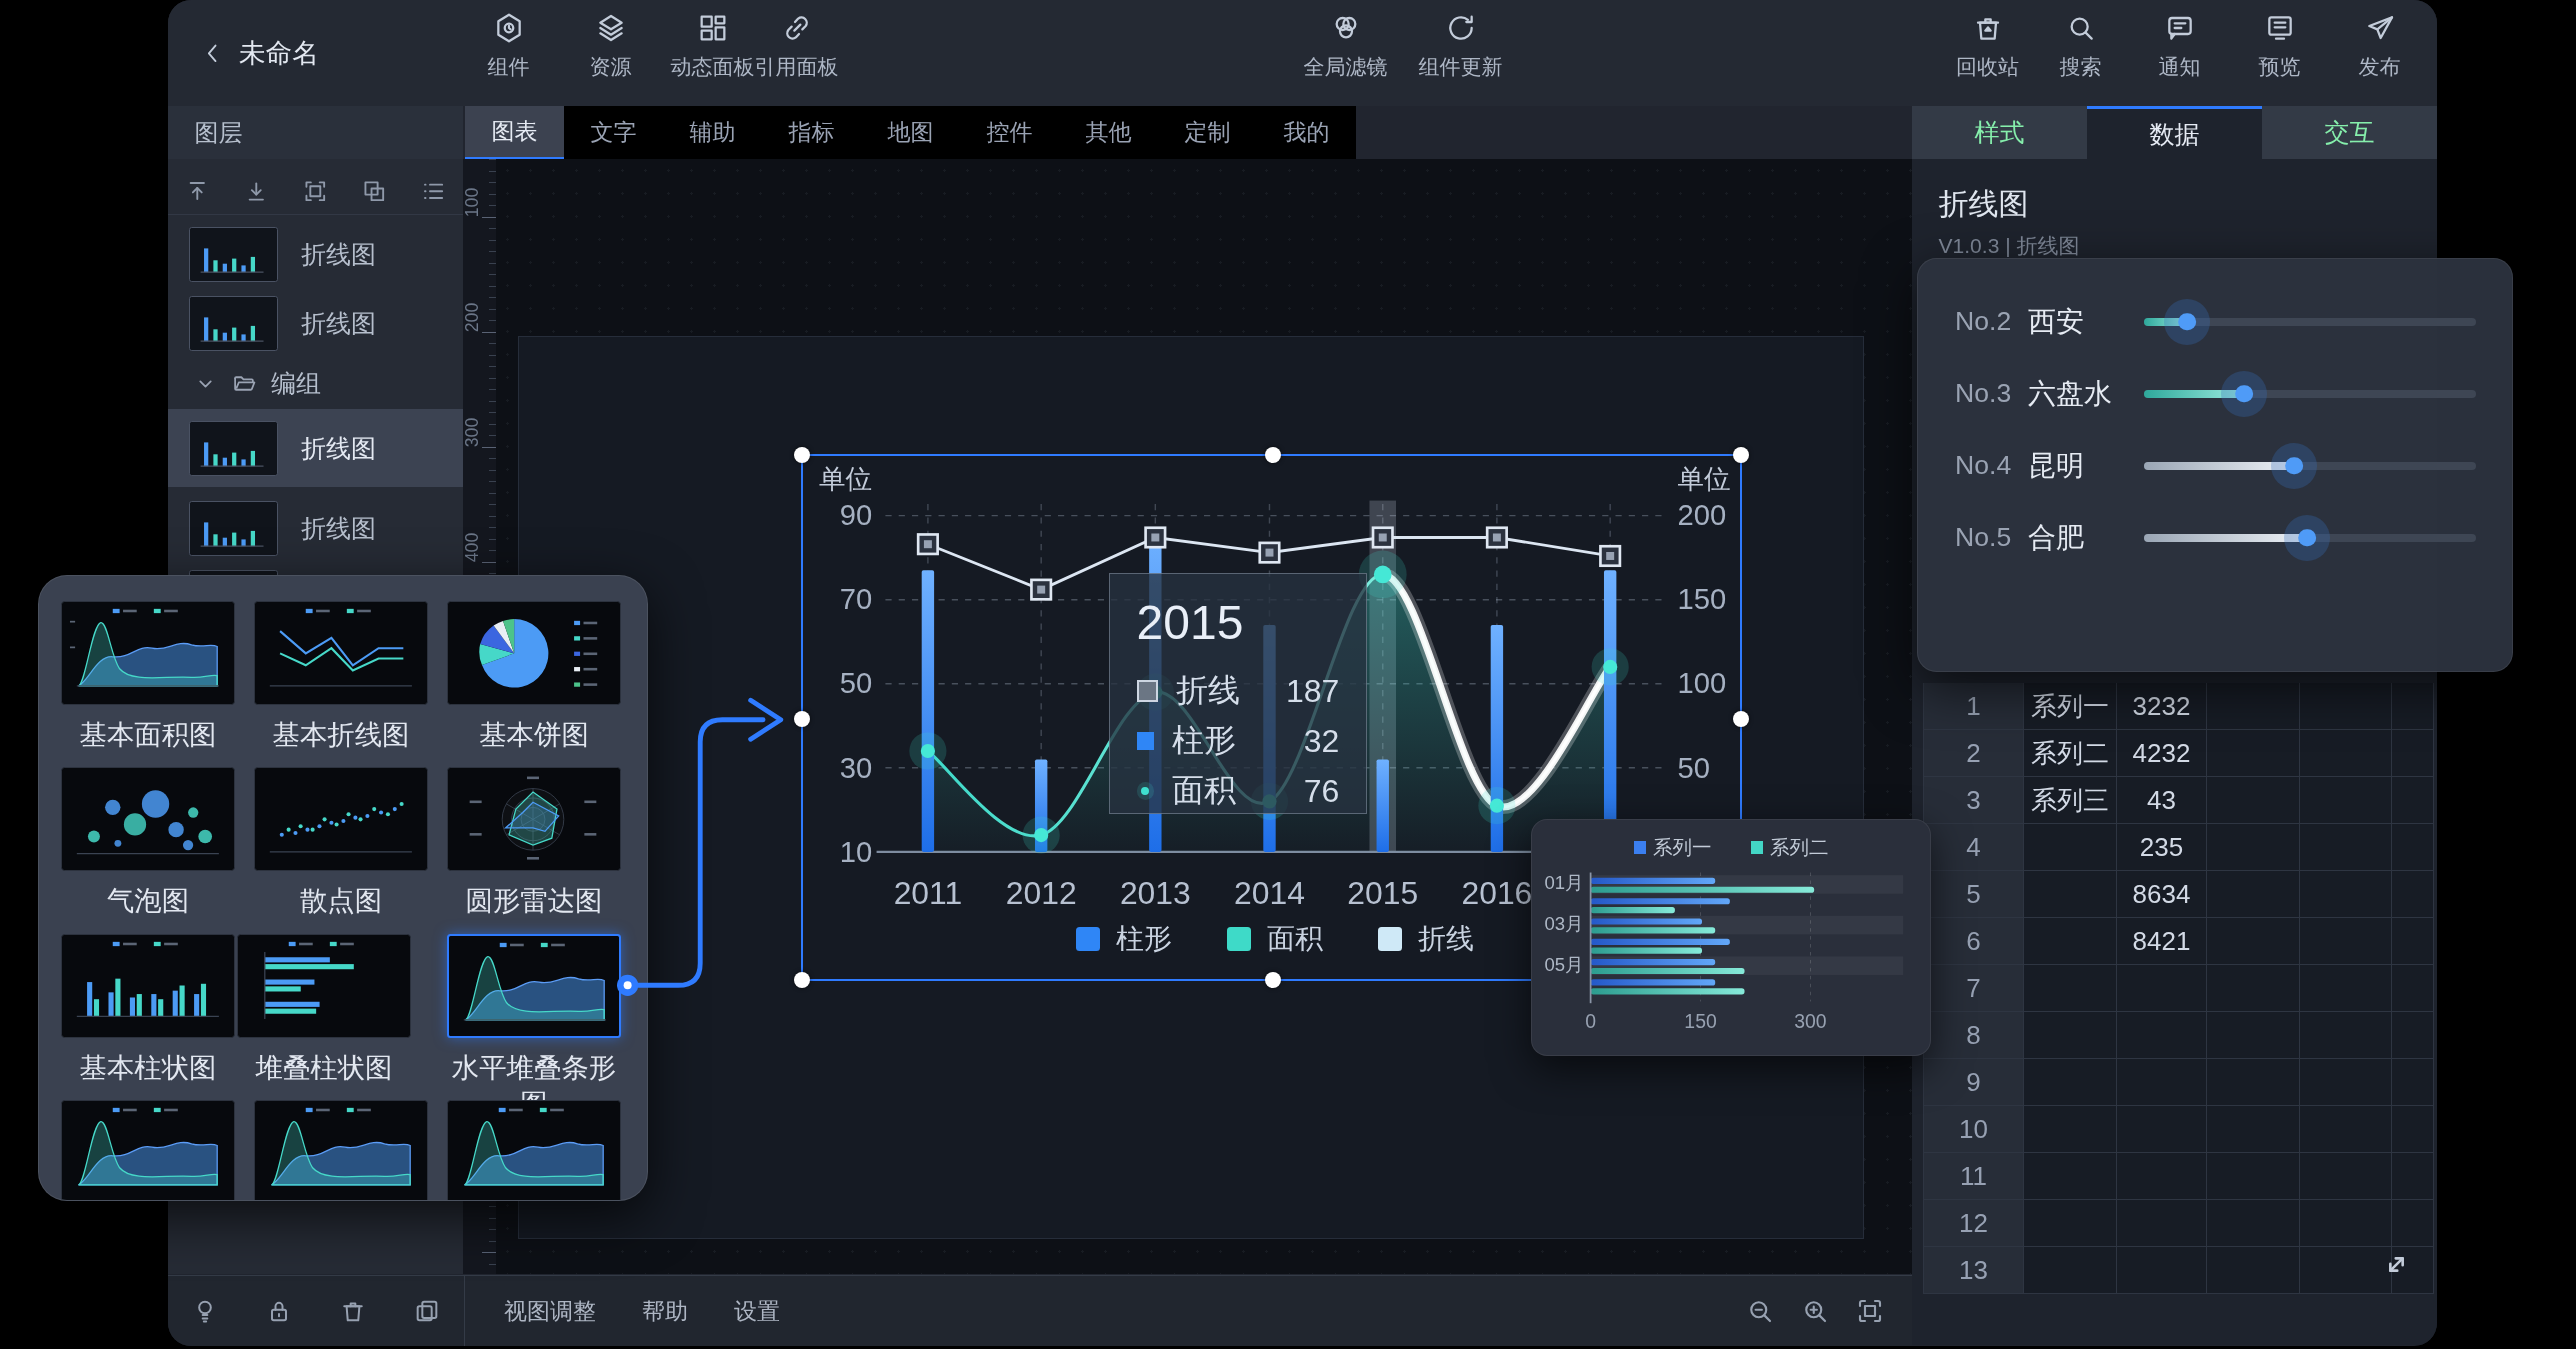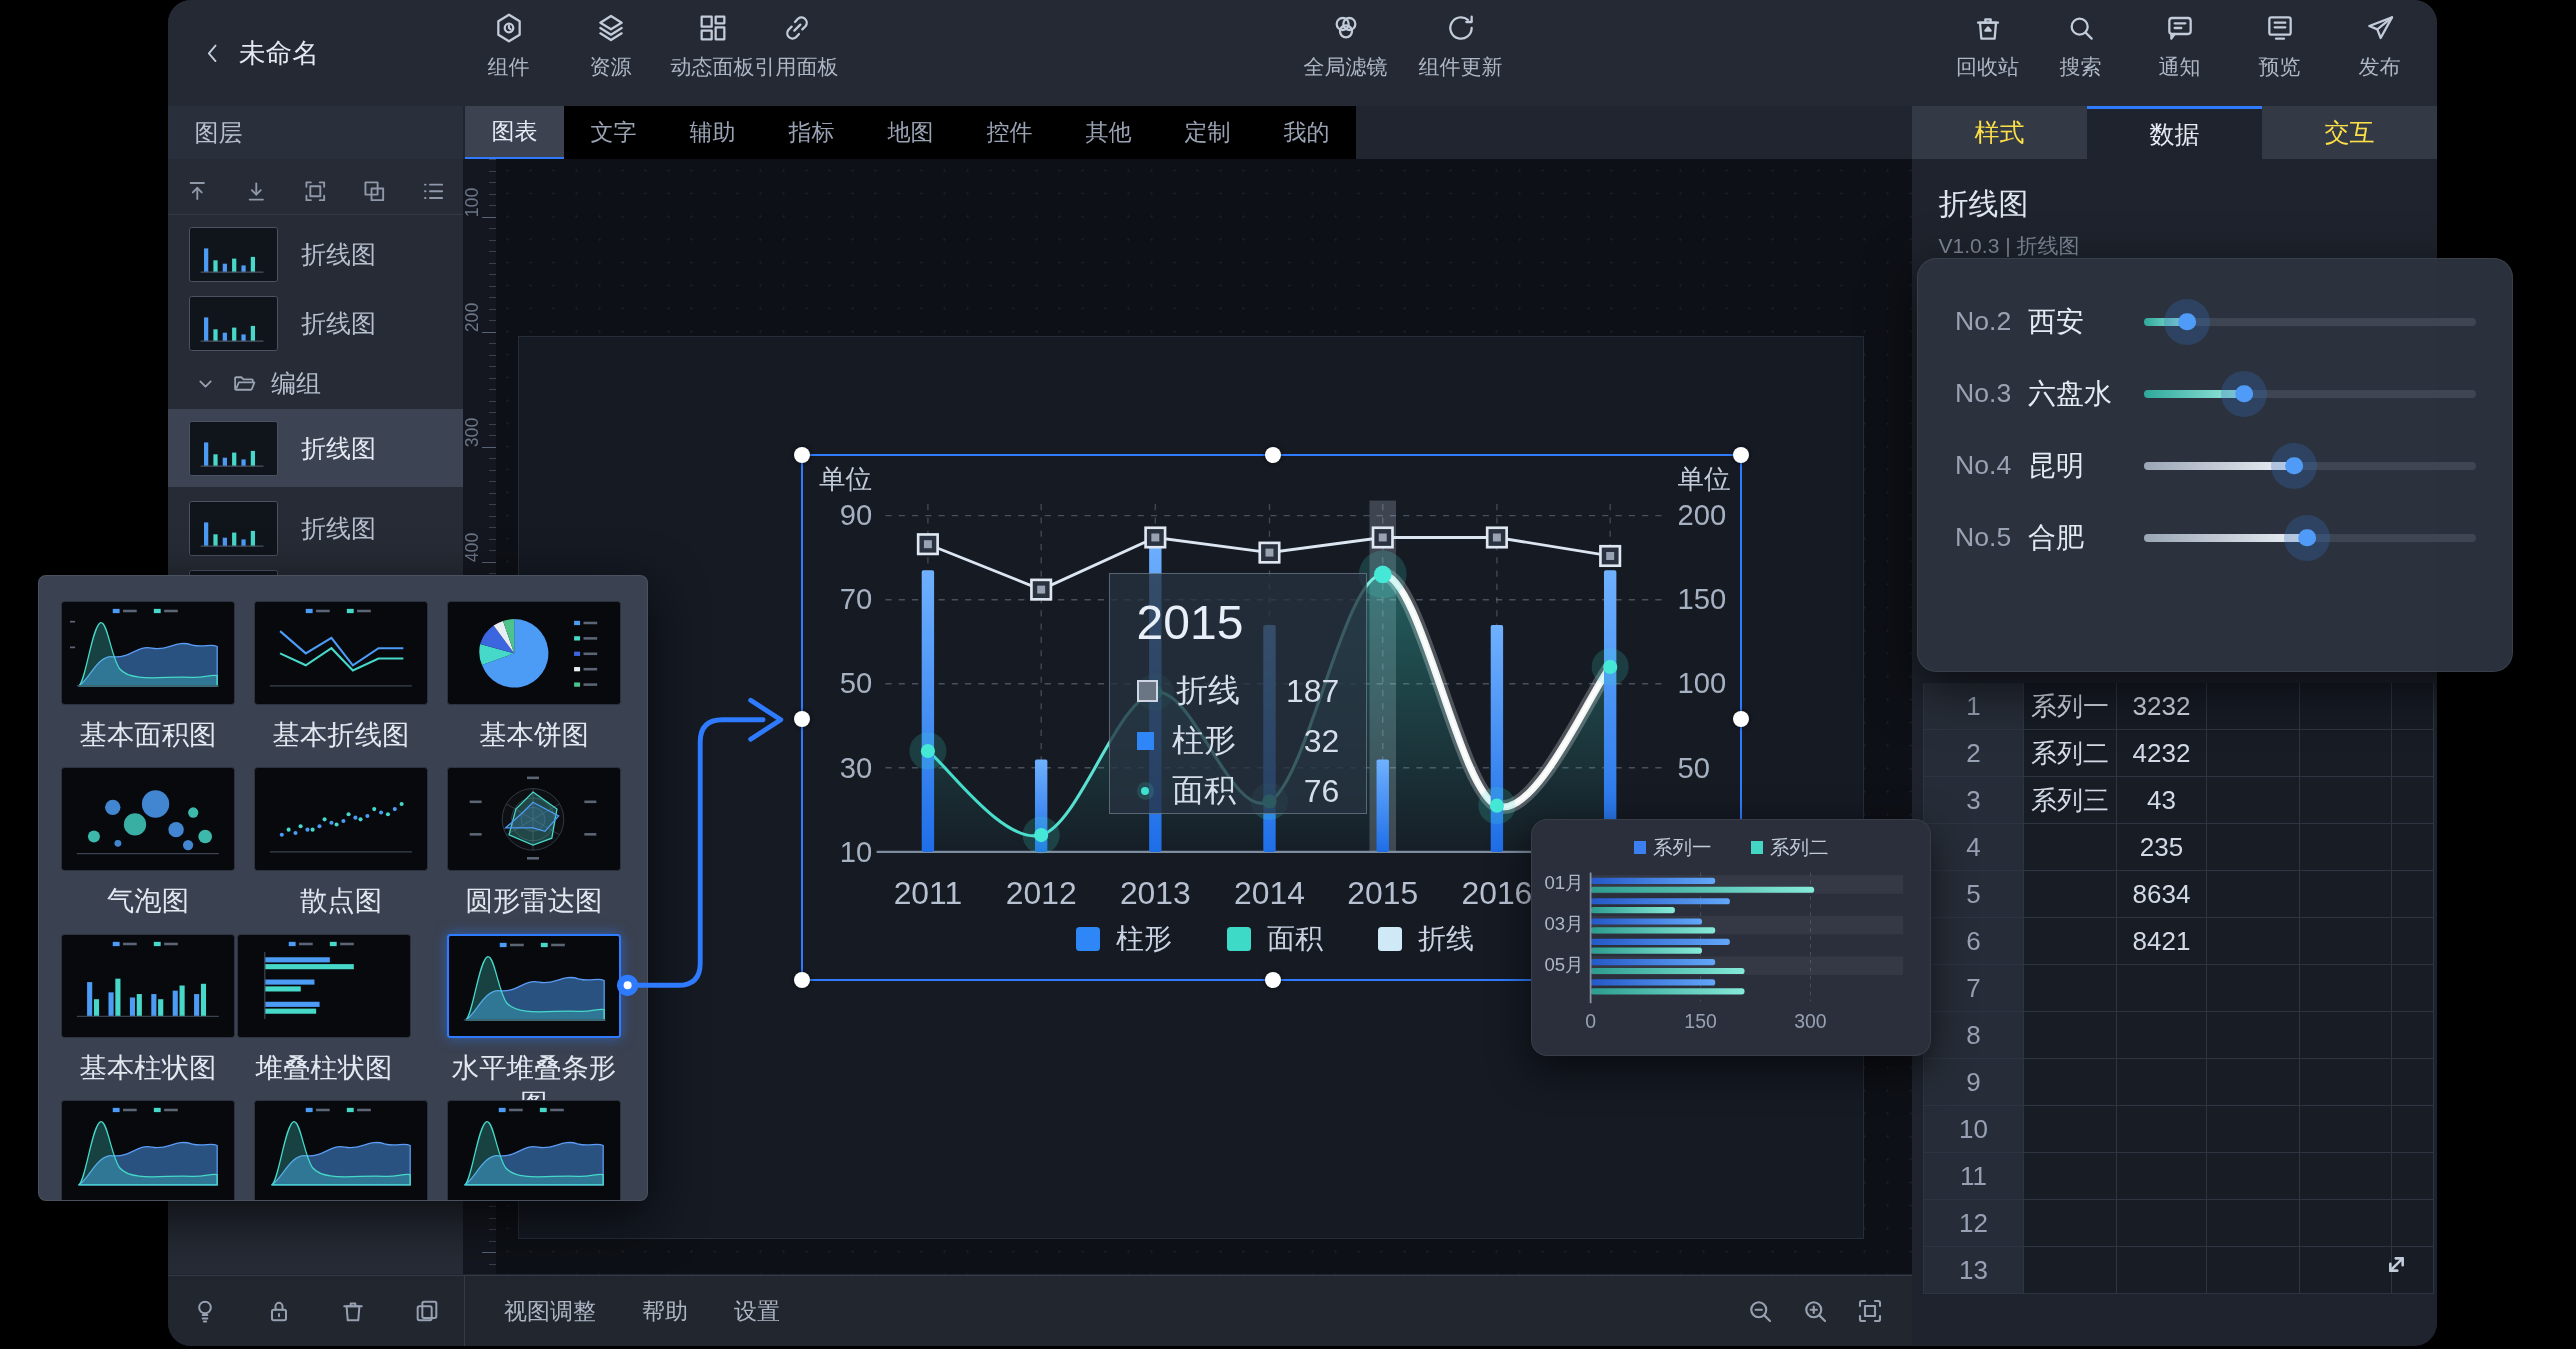--- a/index.html
+++ b/index.html
@@ -20,21 +20,21 @@
   .tool svg{width:32px;height:32px;}
   .tool .tl{font-size:21px;color:#aeb7c6;white-space:nowrap;}
 
   
   #layers-header{position:absolute;left:0;top:106px;width:295px;height:53px;background:#2a303b;
                  display:flex;align-items:center;padding-left:26.6px;box-sizing:border-box;font-size:24px;color:#b7c0ce;}
   #comp-tabs{position:absolute;left:297px;top:106px;height:53px;display:flex;background:#000000;}
   .ctab{width:99px;height:53px;display:flex;align-items:center;justify-content:center;font-size:23px;color:#9aa3b4;cursor:pointer;box-sizing:border-box;}
   .ctab.active{background:#3c4250;color:#e6ebf4;border-bottom:2.7px solid #2f7bff;}
   #right-tabs{position:absolute;left:1744px;top:106px;width:525px;height:53px;display:flex;}
-  .rtab{flex:1;display:flex;align-items:center;justify-content:center;font-size:25px;color:#fde047;background:#333a46;cursor:pointer;box-sizing:border-box;}
+  .rtab{flex:1;display:flex;align-items:center;justify-content:center;font-size:25px;color:#86efac;background:#333a46;cursor:pointer;box-sizing:border-box;}
   .rtab.active{background:#1e232d;color:#e6ebf4;border-top:3.5px solid #2f7bff;}
 
   
   #sidebar{position:absolute;left:0;top:159px;width:295px;height:1115px;background:#262b35;}
   #sb-tools{position:absolute;left:0;top:8.9px;width:100%;height:46px;display:flex;justify-content:space-around;align-items:center;border-bottom:0.9px solid #323845;}
   #sb-tools svg{width:26.6px;height:26.6px;stroke:#8f99aa;}
   .layer-row{position:absolute;left:0;width:295px;height:66px;display:flex;align-items:center;gap:23px;padding-left:21px;box-sizing:border-box;cursor:pointer;}
   .layer-row.selected{background:#3c4352;}
   .layer-thumb{width:87px;height:53px;background:#10141b;border:0.9px solid #4a5263;border-radius:2.7px;flex:0 0 auto;}
   .layer-label{font-size:25px;color:#b6bfcd;}
@@ -84,21 +84,21 @@
   #bottombar{position:absolute;left:0;top:1275px;width:1744px;height:71px;background:#21262f;border-top:0.9px solid #343b47;box-sizing:border-box;}
   #bb-icons{position:absolute;left:0;top:0;width:297px;height:100%;display:flex;align-items:center;justify-content:space-around;border-right:0.9px solid #343b47;box-sizing:border-box;}
   #bb-icons svg{width:28px;height:28px;stroke:#97a1b1;cursor:pointer;}
   #bb-menu{position:absolute;left:336px;top:0;height:100%;display:flex;align-items:center;gap:46px;font-size:23px;color:#aeb6c4;}
   #bb-menu span{cursor:pointer;}
   #bb-zoom{position:absolute;right:26.6px;top:0;height:100%;display:flex;align-items:center;gap:25px;}
   #bb-zoom svg{width:30px;height:30px;stroke:#97a1b1;cursor:pointer;}
 
   
   #picker{position:absolute;left:38px;top:575px;width:608px;height:624px;background:#3a4150;border:0.9px solid rgba(255,255,255,.09);
-          border-radius:8px;box-shadow:0 16px 53px rgba(0,0,0,.7);overflow:hidden;z-index:50;}
+          border-radius:29px;box-shadow:0 16px 53px rgba(0,0,0,.7);overflow:hidden;z-index:50;}
   .pk-cell{position:absolute;width:174px;cursor:pointer;}
   .pk-thumb{width:174px;height:104px;background:#07090d;border:1.8px solid #2c323e;border-radius:3.5px;box-sizing:border-box;overflow:hidden;}
   .pk-cell.selected .pk-thumb{border:2.7px solid #2f7bff;box-shadow:0 0 12.4px rgba(47,123,255,.55);}
   .pk-label{margin-top:12.4px;text-align:center;font-size:27.4px;color:#e2e7f0;}
 
   #sliders-panel{position:absolute;left:1917px;top:258px;width:596px;height:414px;background:rgba(44,50,62,.96);
                  border:0.9px solid rgba(255,255,255,.07);border-radius:19.5px;box-shadow:0 16px 53px rgba(0,0,0,.65);
                  z-index:40;padding:26.6px 0;box-sizing:border-box;}
   .slider-row{position:relative;height:72px;display:flex;align-items:center;}
   .sl-rank{position:absolute;left:37px;font-size:26.6px;color:#9aa3b3;}

